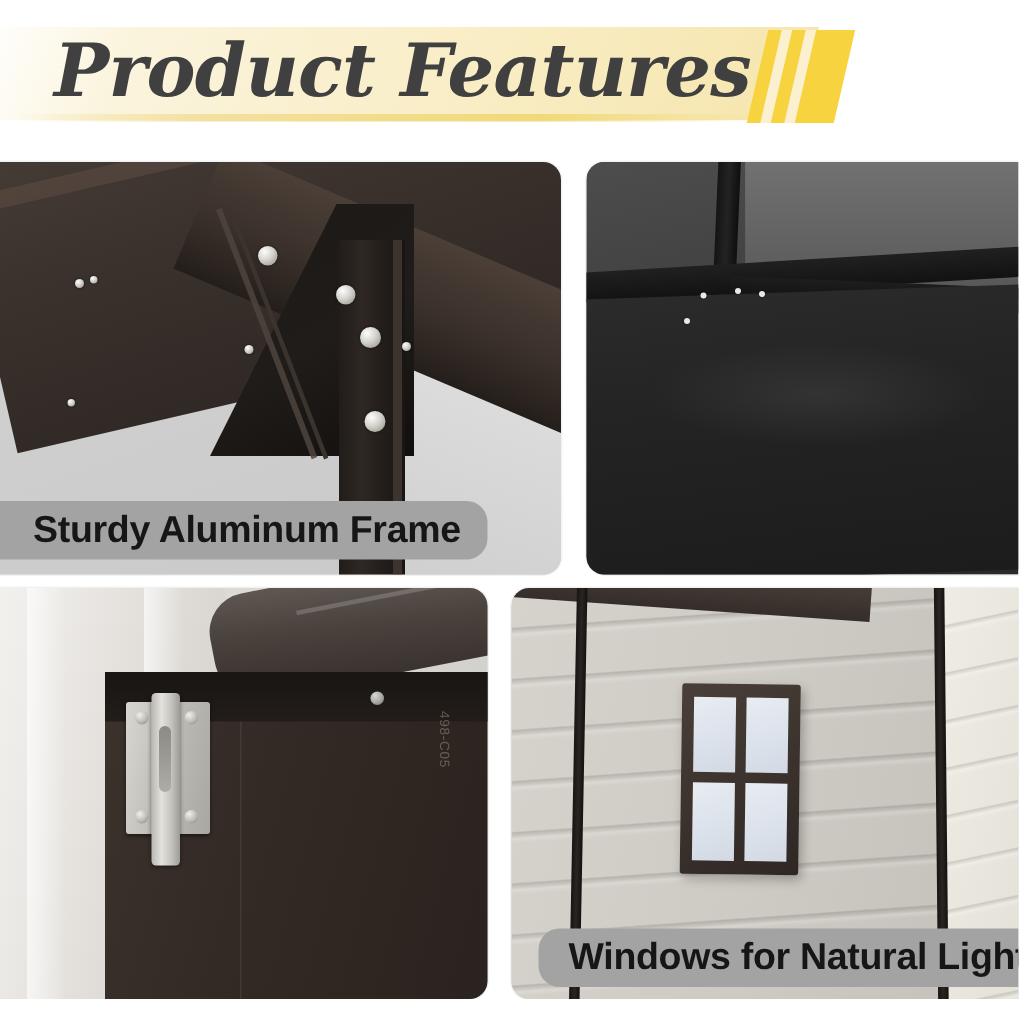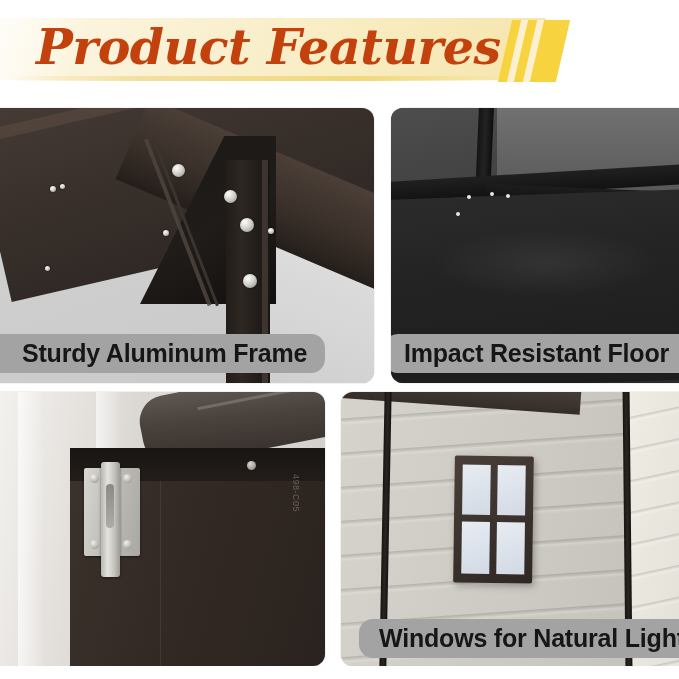--- a/index.html
+++ b/index.html
@@ -50,21 +50,21 @@
   }
   .title-text {
     position: absolute;
     left: 36px;
     top: 16px;
     font-family: "DejaVu Serif", "Liberation Serif", serif;
     font-style: italic;
     font-weight: 700;
     font-size: 49px;
     letter-spacing: -0.5px;
-    color: #c2410c;
+    color: #404040;
     white-space: nowrap;
     line-height: 62px;
   }
   .accent-mark {
     position: absolute;
     left: 505px;
     top: 20px;
     width: 58px;
     height: 62px;
     background: #f7d33f;
@@ -530,21 +530,20 @@
         <div class="post"></div>
         <div class="baserail"></div>
         <div class="baserail2"></div>
         <div class="floor"></div>
         <div class="floor-sheen"></div>
         <div class="screw" style="left:65px;top:104px;"></div>
         <div class="screw" style="left:76px;top:87px;"></div>
         <div class="screw" style="left:99px;top:84px;"></div>
         <div class="screw" style="left:115px;top:86px;"></div>
       </div>
-      <div class="label l2">Impact Resistant Floor</div>
     </div>
 
     <div class="panel p3">
       <div class="photo ph3">
         <div class="blur-bg"></div>
         <div class="blur-stripe" style="left:18px;"></div>
         <div class="blur-stripe" style="left:96px;"></div>
         <div class="roofpiece"></div>
         <div class="roofpiece-line"></div>
         <div class="door"></div>

